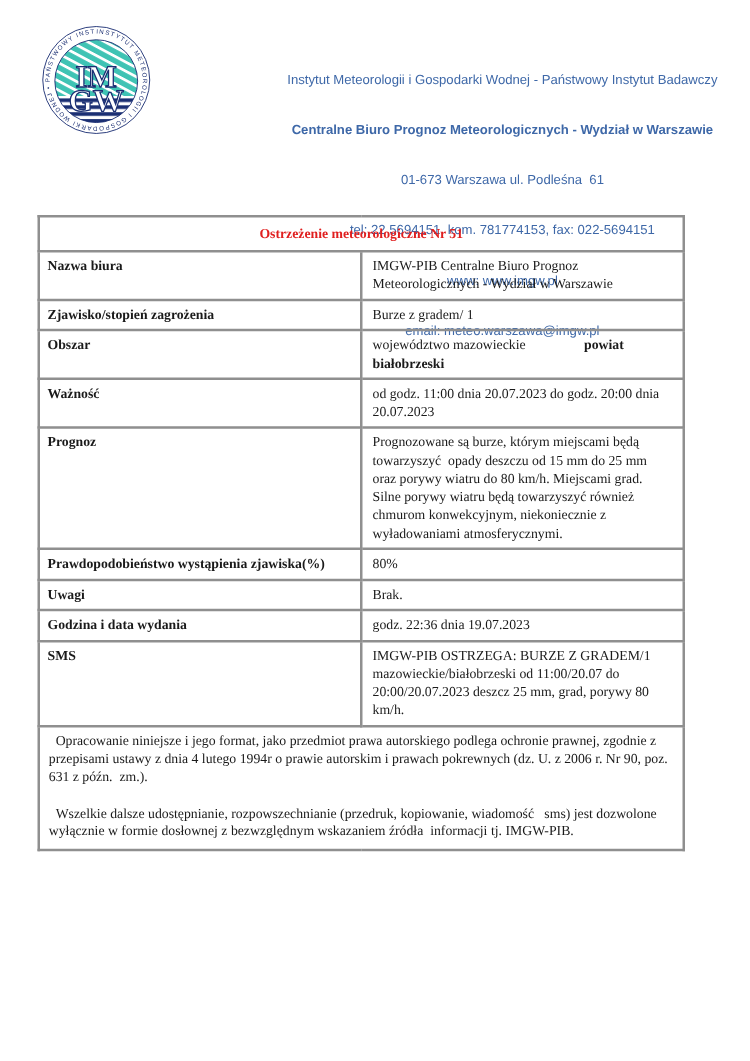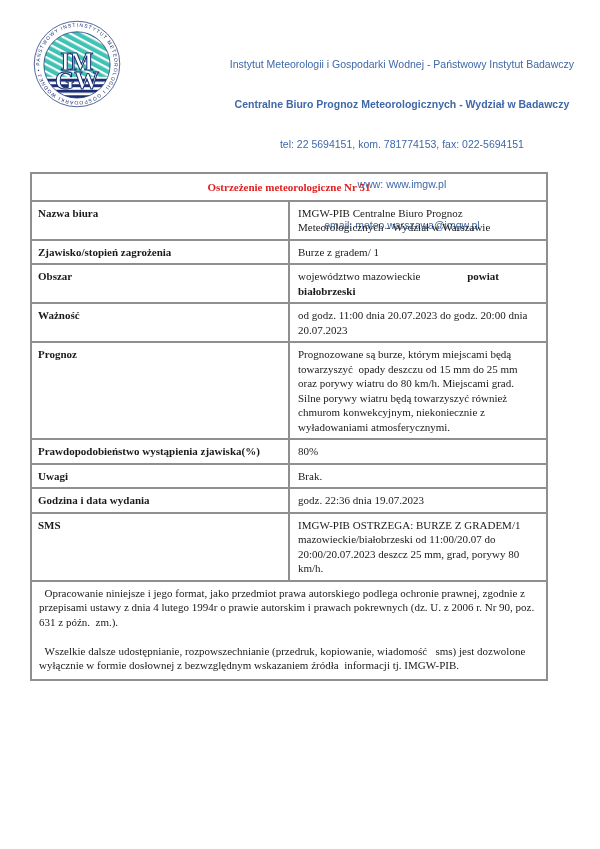--- a/index.html
+++ b/index.html
@@ -63,21 +63,22 @@
       <rect x="10" y="64" width="80" height="26" fill="url(#waves)"></rect>
     </g>
     <circle cx="50" cy="51" r="36" fill="none" stroke="#1b2f73" stroke-width="0.8"></circle>
     <text x="50" y="56" text-anchor="middle" font-family="Liberation Serif, serif" font-weight="bold" font-size="27" fill="#ffffff" stroke="#1b2f73" stroke-width="1.1">IM</text>
     <text x="50" y="77" text-anchor="middle" font-family="Liberation Serif, serif" font-weight="bold" font-size="27" fill="#ffffff" stroke="#1b2f73" stroke-width="1.1">GW</text>
   </svg>
 </div>
 
 <div class="hdr-block">
   <div class="hdr-line">Instytut Meteorologii i Gospodarki Wodnej - Państwowy Instytut Badawczy</div>
-  <div class="hdr-line bold">Centralne Biuro Prognoz Meteorologicznych - Wydział w Badawczy</div>
+  <div class="hdr-line bold">Centralne Biuro Prognoz Meteorologicznych - Wydział w Warszawie</div>
+  <div class="hdr-line">01-673 Warszawa ul. Podleśna  61</div>
   <div class="hdr-line">tel: 22 5694151, kom. 781774153, fax: 022-5694151</div>
   <div class="hdr-line">www: www.imgw.pl</div>
   <div class="hdr-line">email: meteo.warszawa@imgw.pl</div>
 </div>
 
 <table class="warn">
   <tbody>
   <tr>
     <td class="title-cell" colspan="2">Ostrzeżenie meteorologiczne Nr 51</td>
   </tr>

